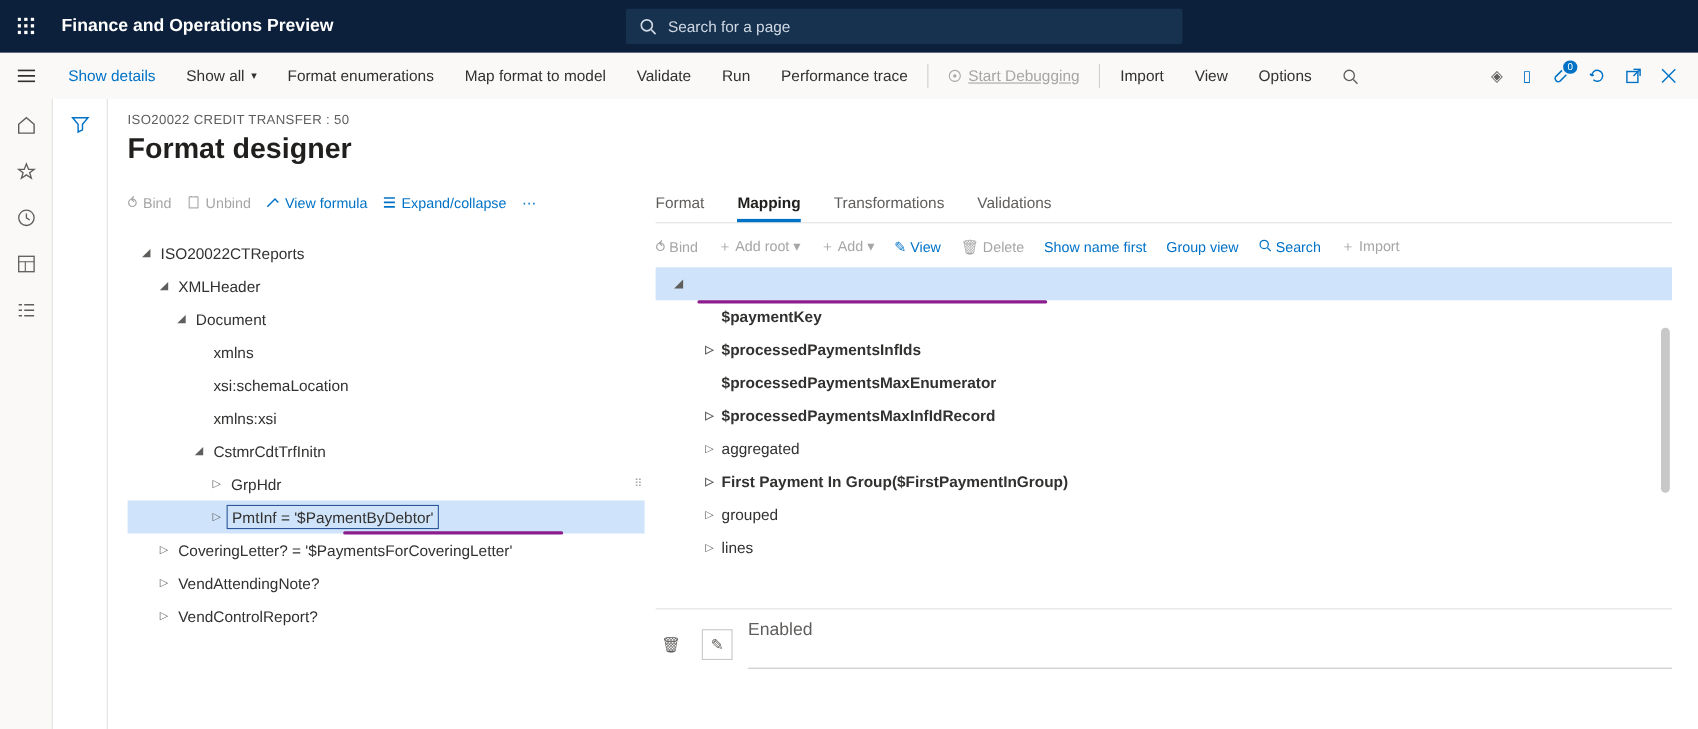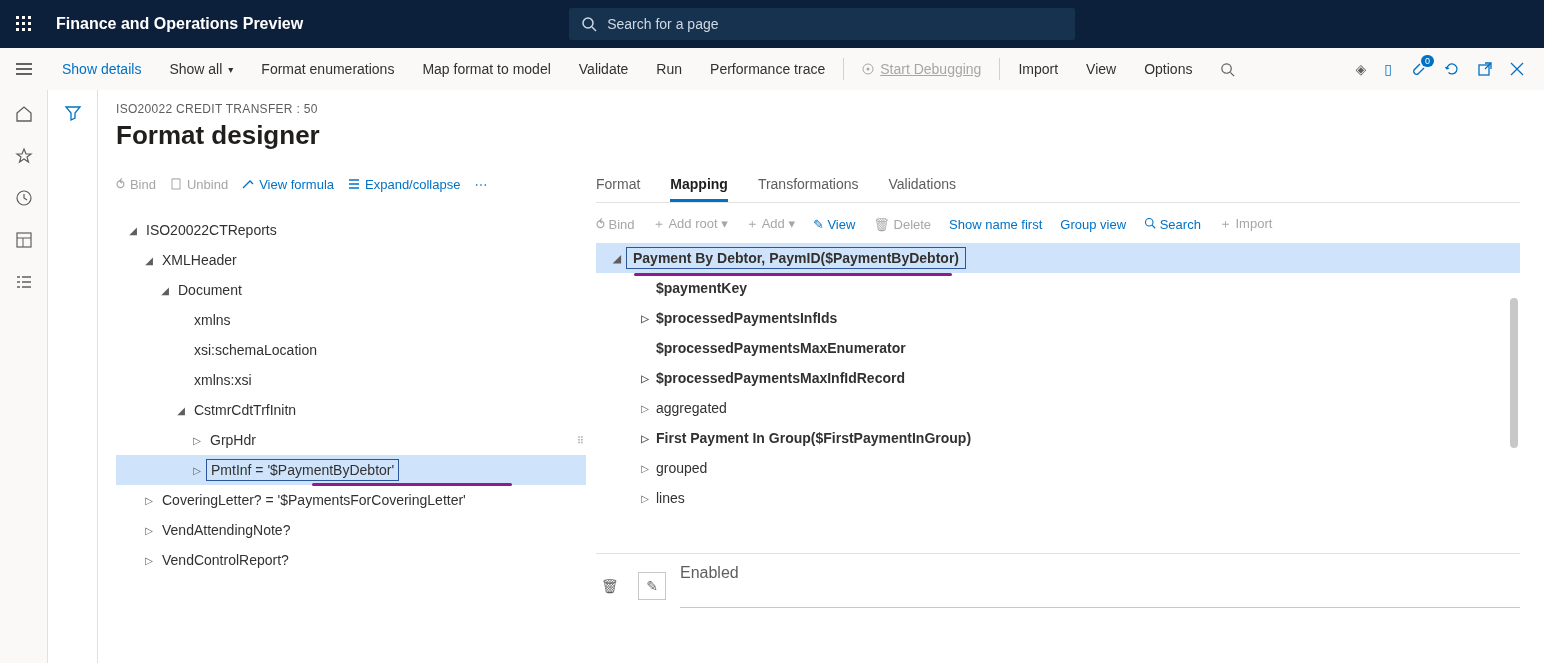--- a/index.html
+++ b/index.html
@@ -357,21 +357,20 @@
           <span class="blue"><svg style="display:inline" width="12" height="12" viewBox="0 0 16 16">
                 <circle cx="7" cy="7" r="5" fill="none" stroke="#0072c6" stroke-width="1.5"></circle>
                 <line x1="11" y1="11" x2="15" y2="15" stroke="#0072c6" stroke-width="1.5"></line>
               </svg> <span>Search</span></span>
           <span class="dis">＋ <span>Import</span></span>
         </div>
 
         <div class="rtree-wrap">
           <div class="rtree-row header">
               <span class="tw">◢</span>
-              <span class="lbl">Payment By Debtor, PaymID($PaymentByDebtor)</span>
             </div>
           <div class="purple-bar"></div>
           <div class="rtree-row child bold">
               <span class="tw"></span>
               <span class="lbl">$paymentKey</span>
             </div>
           <div class="rtree-row child bold">
               <span class="tw tri-right">▷</span>
               <span class="lbl">$processedPaymentsInfIds</span>
             </div>

